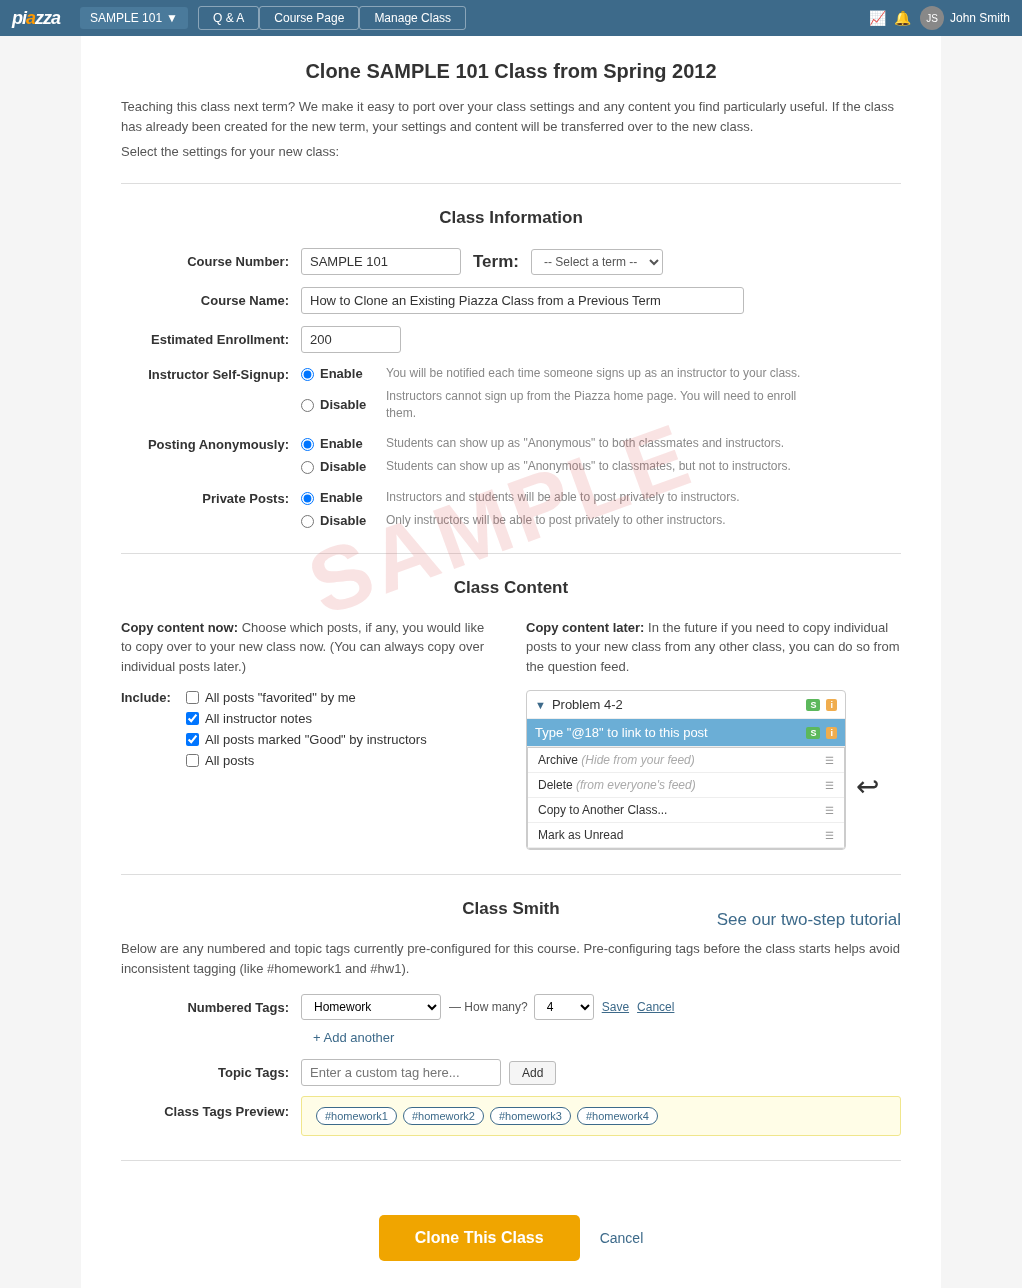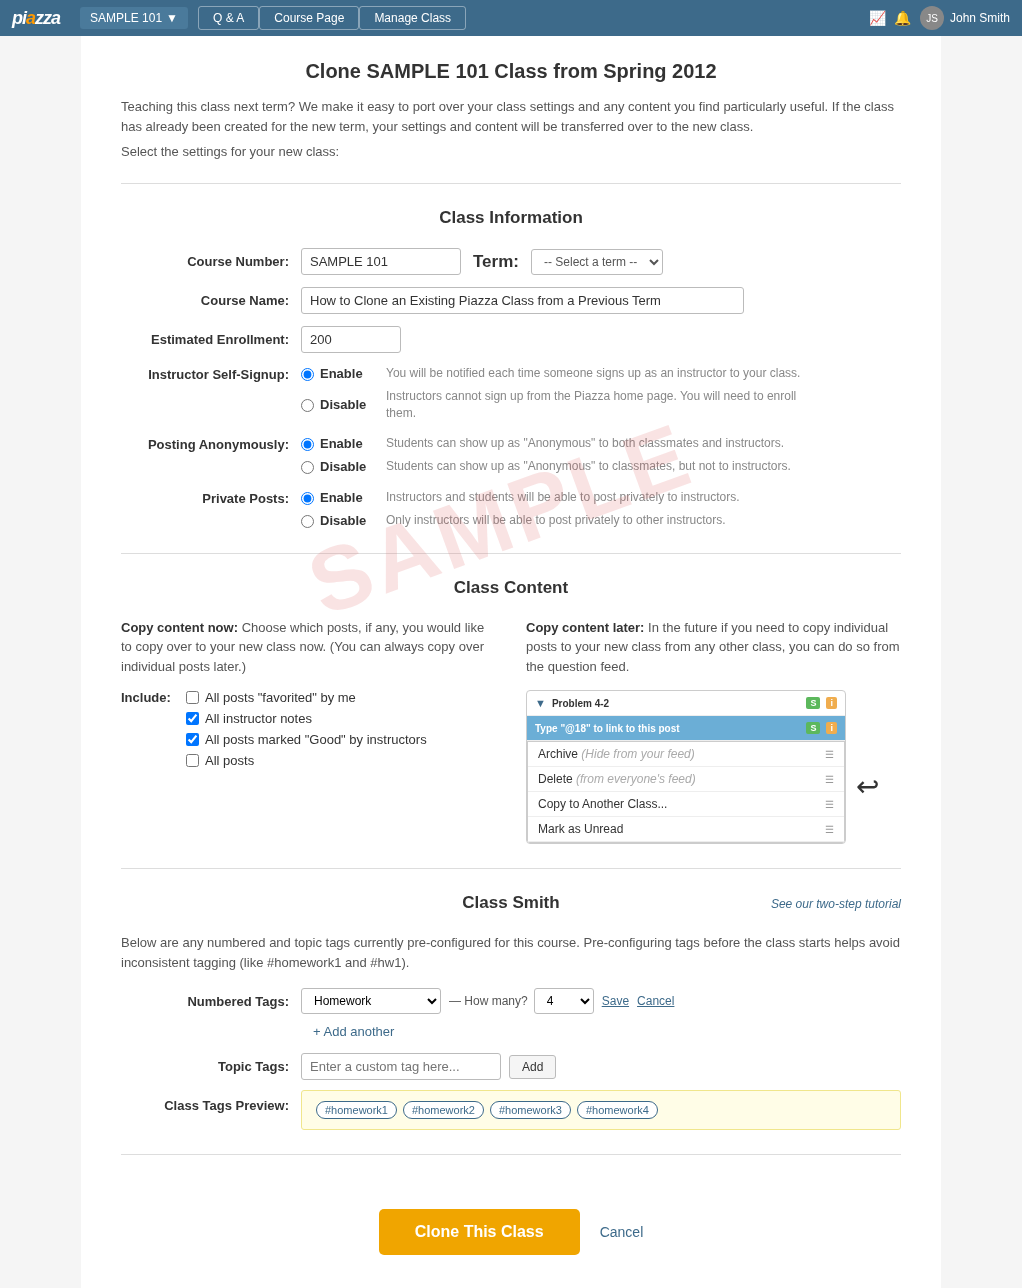--- a/index.html
+++ b/index.html
@@ -271,22 +271,21 @@
       padding: 6px 8px;
       border-bottom: 1px solid #eee;
       gap: 6px;
     }
     .post-item.highlighted {
       background: #6baed6;
       color: white;
     }
     .post-item-title {
       flex: 1;
-      font-size: 10px;
-      font-weight: bold;
+      font-size: 13px;
     }
     .post-badge {
       background: #5cb85c;
       color: white;
       font-size: 9px;
       padding: 1px 4px;
       border-radius: 2px;
       font-weight: bold;
     }
     .post-badge-i {
@@ -311,26 +310,25 @@
       align-items: center;
       gap: 6px;
     }
     .dropdown-icon { font-size: 10px; color: #999; margin-left: auto; }
 
     
     .tags-section { position: relative; }
     .tags-tutorial-link {
       position: absolute;
       right: 0;
-      top: 4px;
+      top: 11px;
       color: #3d6a8a;
-      font-size: 12px;
+      font-size: 17px;
       cursor: pointer;
       text-decoration: none;
-      font-style: italic;
     }
     .tags-intro {
       font-size: 13px;
       color: #555;
       line-height: 1.5;
       margin-bottom: 16px;
     }
     .tags-form-row {
       display: flex;
       align-items: center;

